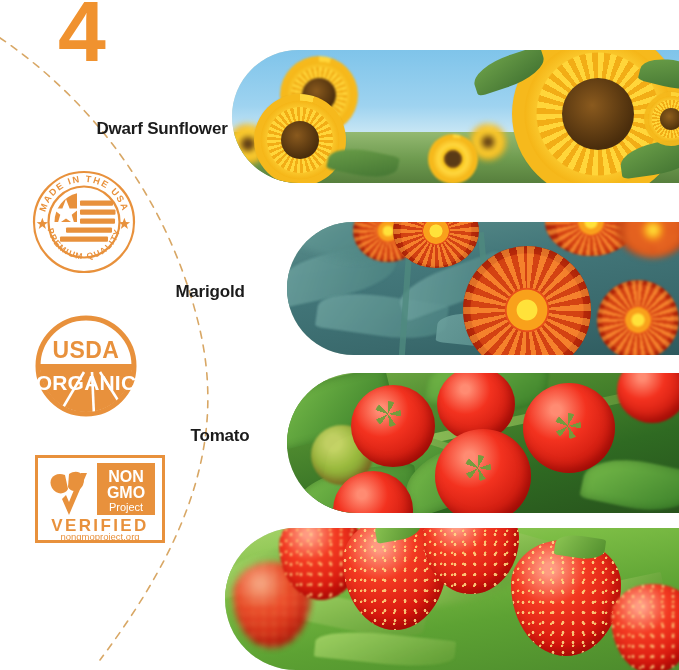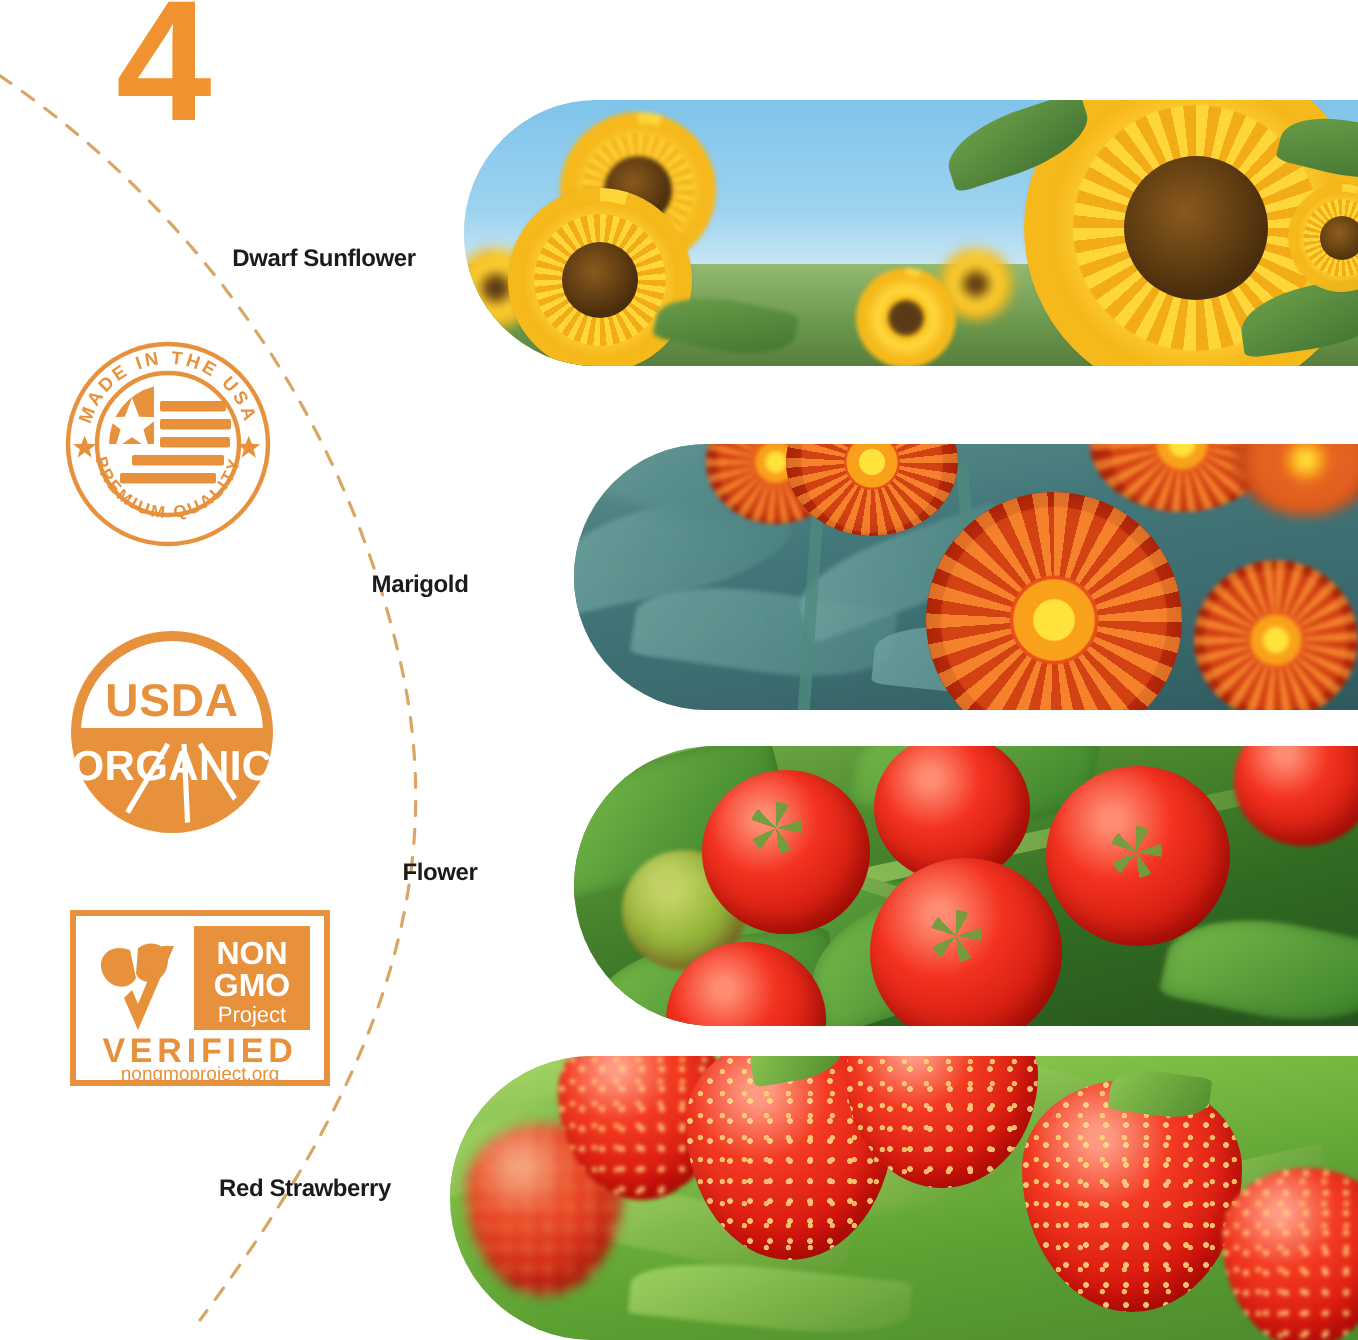--- a/index.html
+++ b/index.html
@@ -20,21 +20,21 @@
     position:absolute;left:118px;top:2px;width:560px;
     font-size:25.5px;line-height:30px;font-weight:700;color:#1a1a1a;
     letter-spacing:-0.4px;white-space:nowrap;
   }
 
   
   .arc{position:absolute;left:0;top:0;width:679px;height:670px;pointer-events:none;}
 
   
   .lbl{
-    position:absolute;color:#1b1b1b;font-weight:700;font-size:12px;line-height:18px;
+    position:absolute;color:#1b1b1b;font-weight:700;font-size:17px;line-height:18px;
     text-align:center;letter-spacing:-0.2px;
   }
   #lbl0{left:62px;top:120px;width:200px;}
   #lbl1{left:130px;top:283px;width:160px;}
   #lbl2{left:140px;top:427px;width:160px;}
   #lbl3{left:45px;top:585px;width:215px;}
 
   
   .badge{position:absolute;}
   
@@ -125,22 +125,21 @@
   </div>
 
   <svg class="arc" viewBox="0 0 679 670">
     <path d="M -12 30 C 90 95, 170 200, 200 330 C 225 440, 190 540, 100 660" fill="none" stroke="#d8a765" stroke-width="1.6" stroke-dasharray="7 7" stroke-linecap="round"></path>
   </svg>
 
   <div class="lbl" id="lbl0">
     <div>Dwarf Sunflower</div>
   </div>
   <div class="lbl" id="lbl1">Marigold</div>
-  <div class="lbl" id="lbl2">Flower</div>
-  <div class="lbl" id="lbl3">Red Strawberry</div>
+  <div class="lbl" id="lbl2">Tomato</div>
 
   <svg class="badge" id="badge-usa" viewBox="0 0 108 108">
     <defs>
       <path id="arcTop" d="M 14 54 A 40 40 0 0 1 94 54"></path>
       <path id="arcBot" d="M 17 54 A 37 37 0 0 0 91 54"></path>
     </defs>
     <circle cx="54" cy="54" r="50" fill="none" stroke="#E8913C" stroke-width="2.2"></circle>
     <circle cx="54" cy="54" r="35.5" fill="none" stroke="#E8913C" stroke-width="2.2"></circle>
 
     <g fill="#E8913C">

